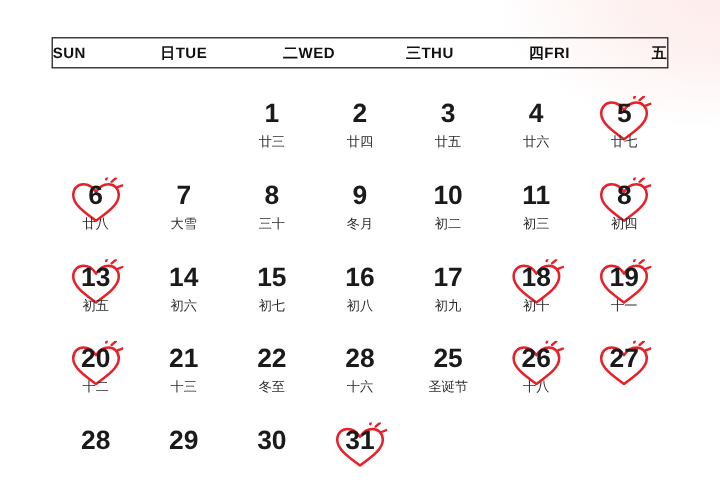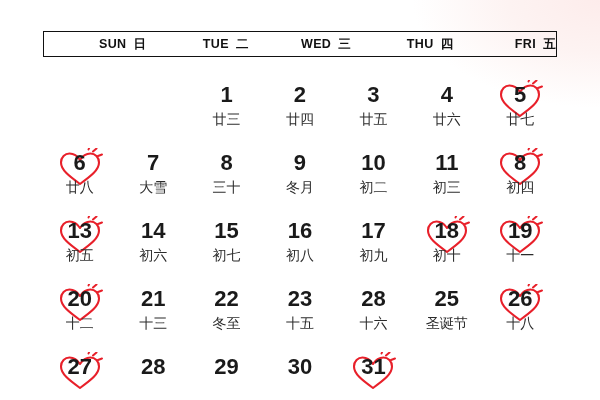--- a/index.html
+++ b/index.html
@@ -32,21 +32,21 @@
     width: 514px;
     height: 26px;
     border: 1px solid #111111;
     box-sizing: border-box;
     display: flex;
   }
   .weekbar .wcell {
     flex: 1 1 0;
     display: flex;
     align-items: center;
-    justify-content: flex-end;
+    justify-content: space-between;
     gap: 7px;
     font-size: 12.5px;
     font-weight: bold;
     color: #111111;
     letter-spacing: 0.4px;
   }
   .weekbar .wcn {
     font-size: 12.5px;
     font-weight: bold;
   }
@@ -73,21 +73,21 @@
   .cell .num {
     font-size: 22px;
     font-weight: bold;
     color: #1a1a1a;
     line-height: 26px;
     position: relative;
     z-index: 2;
   }
   .cell .sub {
     margin-top: 5px;
-    font-size: 14px;
+    font-size: 11px;
     color: #2b2b2b;
     line-height: 13px;
     position: relative;
     z-index: 2;
     white-space: nowrap;
   }
   .cell.sunday .num,
   .cell.saturday .num { color: #1a1a1a; }
   .cell.empty { visibility: hidden; }
 
@@ -279,24 +279,20 @@
       </div>
       <div class="cell">
         <div class="num">21</div>
         <div class="sub">十三</div>
       </div>
       <div class="cell">
         <div class="num">22</div>
         <div class="sub">冬至</div>
       </div>
       <div class="cell">
-        <div class="num">23</div>
-        <div class="sub">十五</div>
-      </div>
-      <div class="cell">
         <div class="num">28</div>
         <div class="sub">十六</div>
       </div>
       <div class="cell">
         <div class="num">25</div>
         <div class="sub">圣诞节</div>
       </div>
       <div class="cell saturday">
         <div class="heart">
           <svg viewBox="0 0 46 40">

